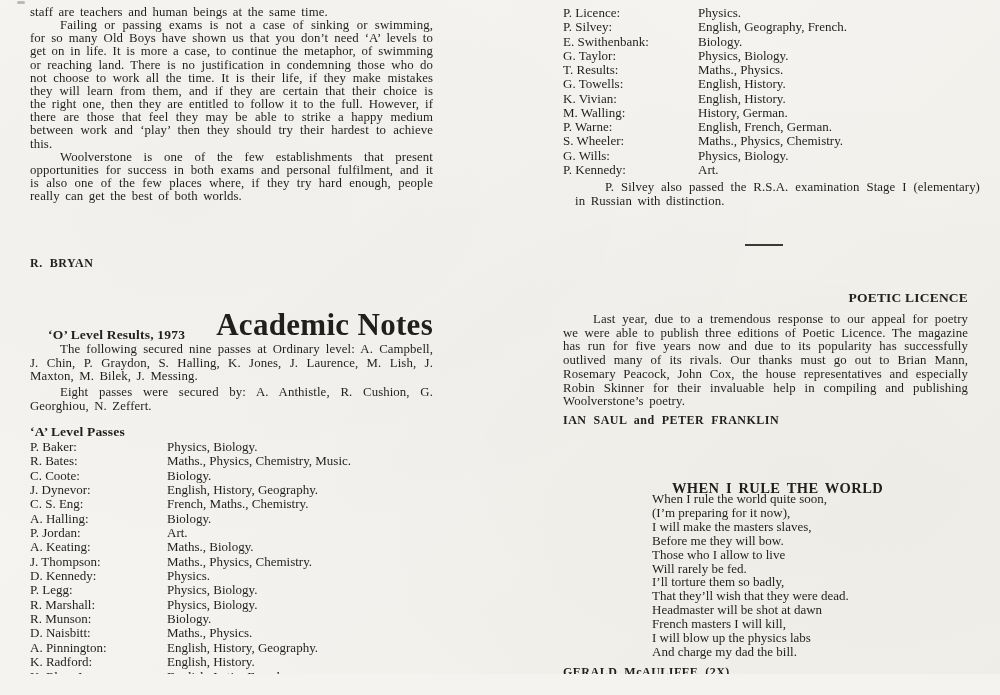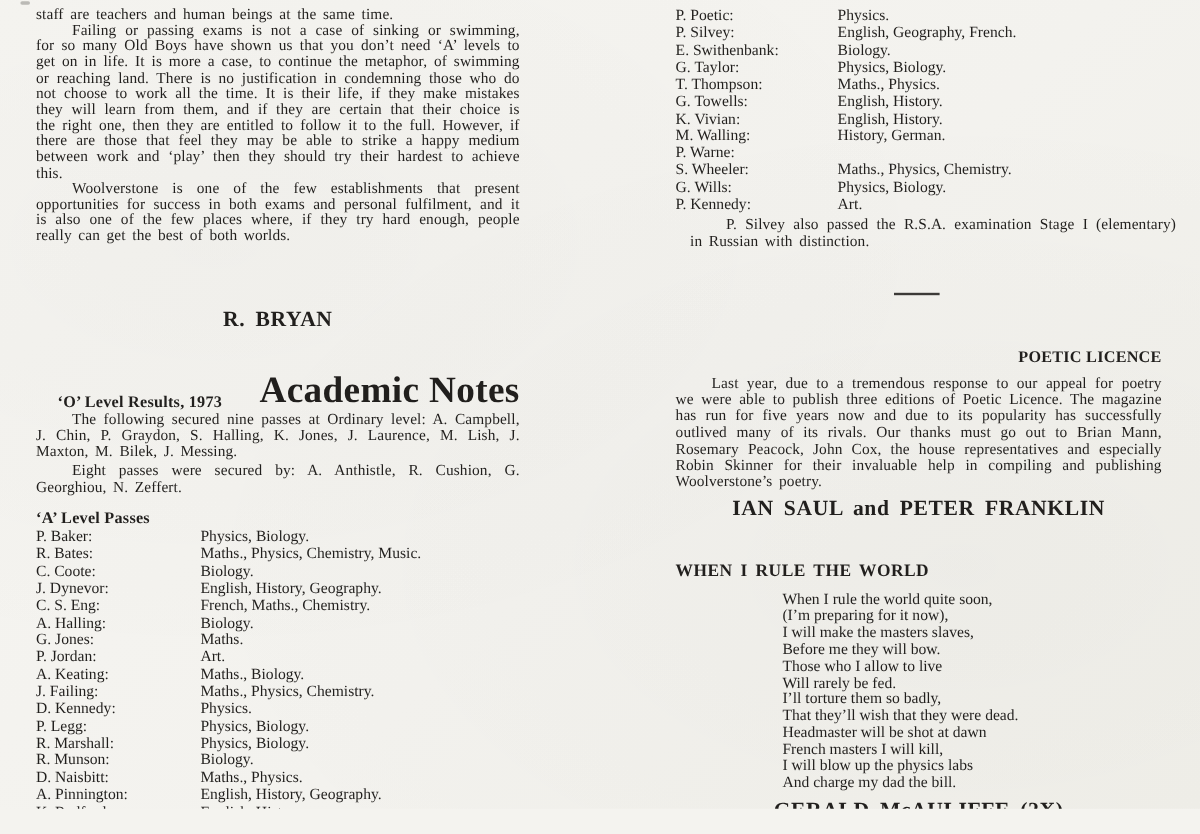--- a/index.html
+++ b/index.html
@@ -34,43 +34,43 @@
     word-spacing: 2.2px; letter-spacing: 0.1px;
   }
   .bodytext p.indent { text-indent: 30px; }
   p.para {
     margin: 0;
     font-size: 12.8px; line-height: 13.7px;
     text-align: justify; text-indent: 30px;
     word-spacing: 2.2px; letter-spacing: 0.1px;
   }
   .byline {
-    font-size: 18px; font-weight: bold;
+    font-size: 12px; font-weight: bold;
     letter-spacing: 0.5px; word-spacing: 3.5px;
-    text-align: center;
+    text-align: left;
   }
   .big-title {
     margin: 0; font-size: 31px; font-weight: bold;
     letter-spacing: 0.3px; text-align: right; line-height: 1;
   }
   .subhead {
     margin: 0; font-size: 13.5px; font-weight: bold; letter-spacing: 0.2px;
   }
   .results .trow { display: flex; font-size: 13px; }
   .results-left .trow  { line-height: 14.35px; }
   .results-right .trow { line-height: 14.25px; }
   .tname { width: 137px; flex: 0 0 auto; }
   .results-right .tname { width: 135px; }
   .tsubj { flex: 1 1 auto; }
 
   .divider { border-top: 2px solid #3c3a37; width: 38px; margin-left: 182px; }
 
   .poem-title {
-    margin: 0; font-size: 14.5px; font-weight: bold;
-    text-align: left; letter-spacing: 0.4px; word-spacing: 2.5px;
+    margin: 12px; font-size: 14.5px; font-weight: bold;
+    text-align: center; letter-spacing: 0.4px; word-spacing: 2.5px;
   }
   .poem { margin-left: 89px; font-size: 13px; line-height: 13.9px; }
   .pagenum { text-align: center; font-size: 13.5px; }
 </style>
 </head>
 <body>
 
 <div class="page">
   <div class="artifact"></div>
 
@@ -112,33 +112,29 @@
         </div>
       <div class="trow">
           <span class="tname">C. S. Eng:</span>
           <span class="tsubj">French, Maths., Chemistry.</span>
         </div>
       <div class="trow">
           <span class="tname">A. Halling:</span>
           <span class="tsubj">Biology.</span>
         </div>
       <div class="trow">
-          <span class="tname">G. Jones:</span>
-          <span class="tsubj">Maths.</span>
-        </div>
-      <div class="trow">
           <span class="tname">P. Jordan:</span>
           <span class="tsubj">Art.</span>
         </div>
       <div class="trow">
           <span class="tname">A. Keating:</span>
           <span class="tsubj">Maths., Biology.</span>
         </div>
       <div class="trow">
-          <span class="tname">J. Failing:</span>
+          <span class="tname">J. Thompson:</span>
           <span class="tsubj">Maths., Physics, Chemistry.</span>
         </div>
       <div class="trow">
           <span class="tname">D. Kennedy:</span>
           <span class="tsubj">Physics.</span>
         </div>
       <div class="trow">
           <span class="tname">P. Legg:</span>
           <span class="tsubj">Physics, Biology.</span>
         </div>
@@ -166,53 +162,54 @@
           <span class="tname">K. Rhys-Jones:</span>
           <span class="tsubj">English, Latin, French.</span>
         </div>
     </div>
   </div>
 
   <div class="col col-right">
 
     <div class="blk results results-right" style="top:6px;">
       <div class="trow">
-          <span class="tname">P. Poetic:</span>
+          <span class="tname">P. Licence:</span>
           <span class="tsubj">Physics.</span>
         </div>
       <div class="trow">
           <span class="tname">P. Silvey:</span>
           <span class="tsubj">English, Geography, French.</span>
         </div>
       <div class="trow">
           <span class="tname">E. Swithenbank:</span>
           <span class="tsubj">Biology.</span>
         </div>
       <div class="trow">
           <span class="tname">G. Taylor:</span>
           <span class="tsubj">Physics, Biology.</span>
         </div>
       <div class="trow">
-          <span class="tname">T. Thompson:</span>
+          <span class="tname">T. Results:</span>
           <span class="tsubj">Maths., Physics.</span>
         </div>
       <div class="trow">
           <span class="tname">G. Towells:</span>
           <span class="tsubj">English, History.</span>
         </div>
       <div class="trow">
           <span class="tname">K. Vivian:</span>
           <span class="tsubj">English, History.</span>
         </div>
       <div class="trow">
           <span class="tname">M. Walling:</span>
           <span class="tsubj">History, German.</span>
         </div>
       <div class="trow">
           <span class="tname">P. Warne:</span>
+          <span class="tsubj">English, French, German.</span>
         </div>
       <div class="trow">
           <span class="tname">S. Wheeler:</span>
           <span class="tsubj">Maths., Physics, Chemistry.</span>
         </div>
       <div class="trow">
           <span class="tname">G. Wills:</span>
           <span class="tsubj">Physics, Biology.</span>
         </div>
       <div class="trow">

